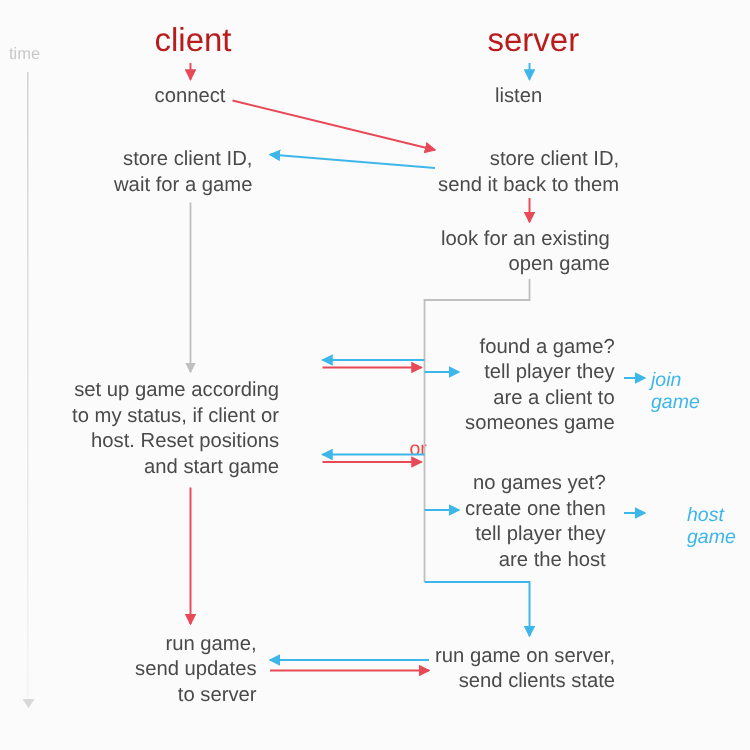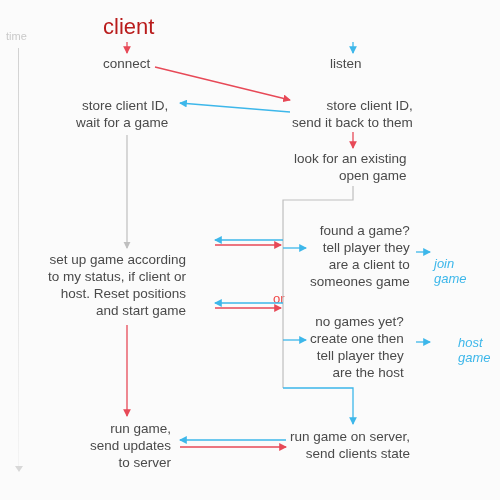--- a/index.html
+++ b/index.html
@@ -17,20 +17,21 @@
   .gray{stroke:#bfbfbf;fill:none;stroke-width:1.2;}
 </style>
 </head>
 <body>
 
 <div class="canvas">
   <div class="time-label">time</div>
   <div class="time-axis"></div>
 
   <h2 class="col" style="left:103px;top:14px">client</h2>
+  <h2 class="col" style="left:325px;top:14px">server</h2>
 
   <div class="node" style="left:103px;top:55px">connect</div>
   <div class="node" style="left:330px;top:55px">listen</div>
 
   <div class="node" style="left:76px;top:97px">store client ID,
 wait for a game</div>
   <div class="node" style="left:292px;top:97px">store client ID,
 send it back to them</div>
 
   <div class="node" style="left:48px;top:251px">set up game according
@@ -45,21 +46,21 @@
 tell player they
 are a client to
 someones game</div>
   <div class="node" style="left:310px;top:313px">no games yet?
 create one then
 tell player they
 are the host</div>
 
   <div class="or" style="left:273px;top:291px">or</div>
 
-  <div class="anno" style="left:434px;top:256px">join
+  <div class="anno" style="left:434px;top:245px">join
 game</div>
   <div class="anno" style="left:458px;top:335px">host
 game</div>
 
   <div class="node" style="left:290px;top:428px">run game on server,
 send clients state</div>
   <div class="node" style="left:90px;top:420px">run game,
 send updates
 to server</div>
 

